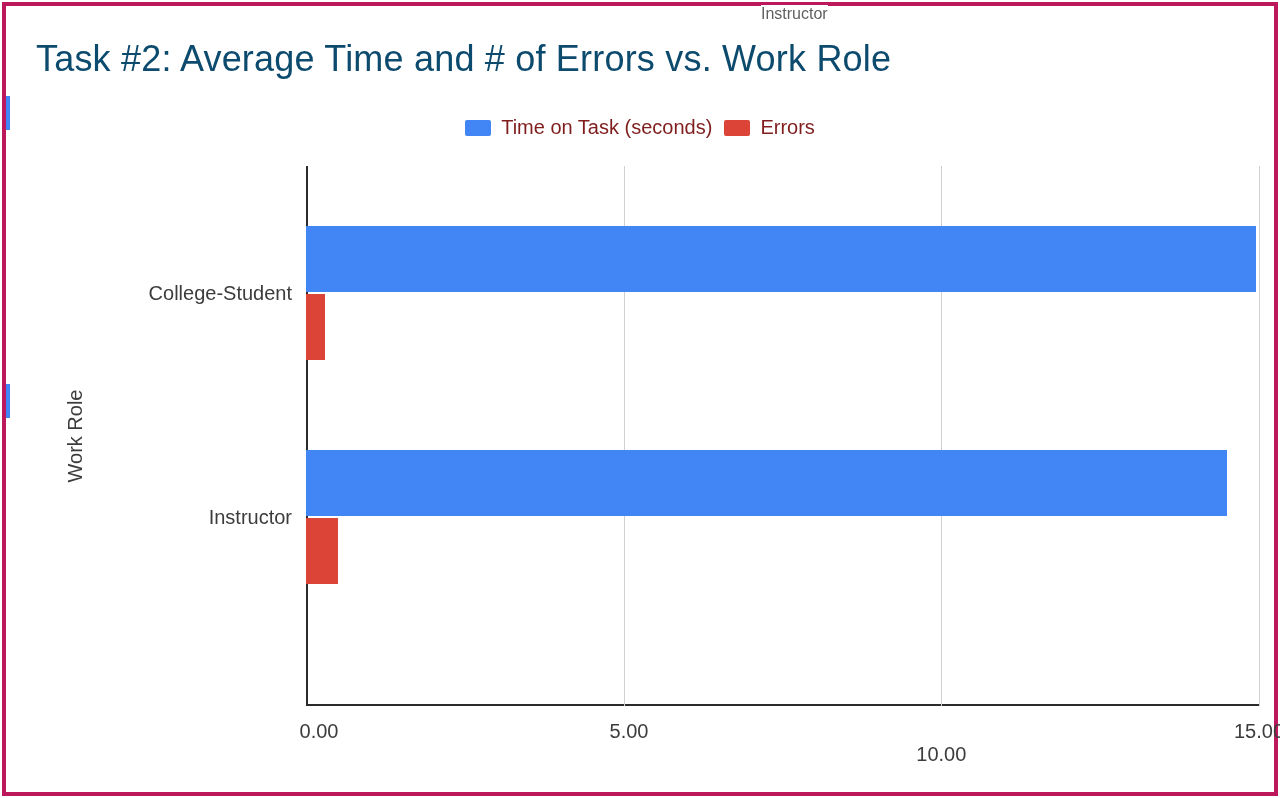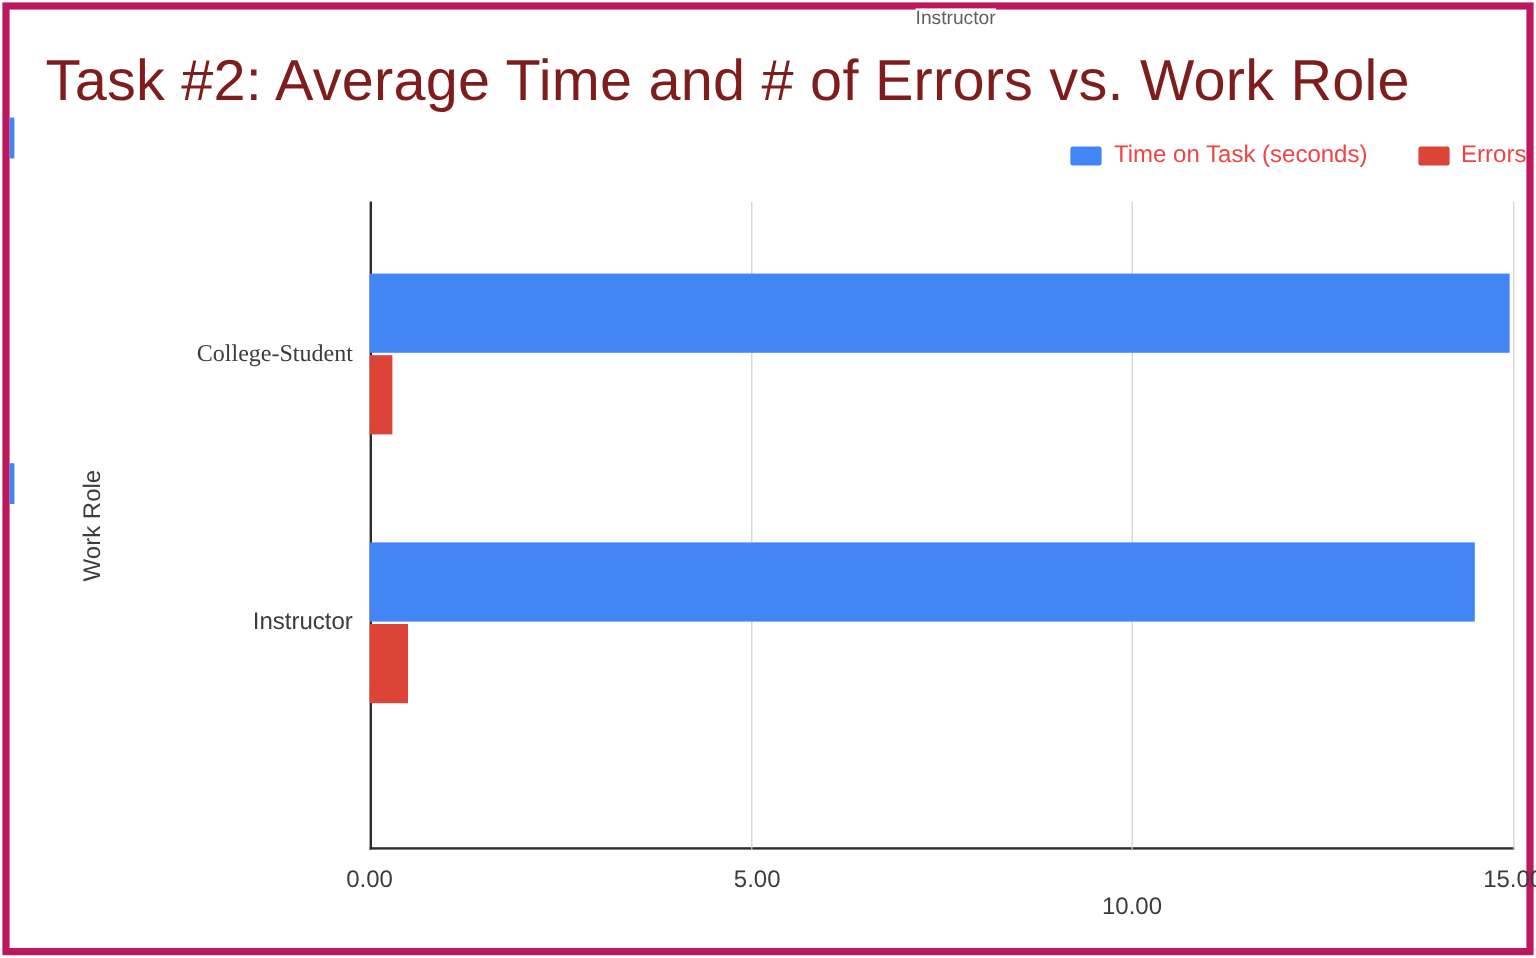--- a/index.html
+++ b/index.html
@@ -9,44 +9,44 @@
     height: 798px;
     font-family: Arial, Helvetica, sans-serif;
     background: #fff;
     color: #202124;
   }
   .frame {
     box-sizing: border-box;
     width: 1276px;
     height: 794px;
     margin: 2px;
-    border: 6px solid #be185d;
+    border: 4px solid #be185d;
     position: relative;
     background: #fff;
   }
   .title {
     position: absolute;
     left: 30px;
     top: 32px;
-    font-size: 48px;
-    color: #7f1d1d;
+    font-size: 36px;
+    color: #0c4a6e;
     font-weight: 400;
     letter-spacing: 0.2px;
   }
   .legend {
     position: absolute;
     top: 110px;
     left: 0;
     width: 100%;
     display: flex;
-    justify-content: flex-end;
+    justify-content: center;
     align-items: center;
-    gap: 42px;
+    gap: 12px;
     font-size: 20px;
-    color: #ef4444;
+    color: #7f1d1d;
   }
   .legend-item {
     display: flex;
     align-items: center;
     gap: 10px;
   }
   .swatch {
     width: 26px;
     height: 16px;
     border-radius: 2px;
@@ -174,26 +174,26 @@
   <div class="ylabel">Work Role</div>
 
   <div class="plot">
     <div class="yaxis"></div>
     <div class="xaxis"></div>
 
     <div class="grid" style="left: 317.667px;"></div>
     <div class="grid" style="left: 635.333px;"></div>
     <div class="grid" style="left: 953px;"></div>
 
-    <span class="cat-label" style="top: 127px; font-family: Liberation Serif, serif;">College-Student</span>
+    <span class="cat-label" style="top: 127px;">College-Student</span>
     <div class="bar blue" style="top: 60px; width: 949.823px;"></div>
     <div class="bar red" style="top: 128px; width: 19.06px;"></div>
 
     <span class="cat-label" style="top: 351px;">Instructor</span>
     <div class="bar blue" style="top: 284px; width: 921.233px;"></div>
     <div class="bar red" style="top: 352px; width: 31.7667px;"></div>
 
-    <span class="tick-label" style="left: 0px;">0.00</span>
+    <span class="tick-label" style="left: 13px;">0.00</span>
     <span class="tick-label" style="left: 323px;">5.00</span>
     <span class="tick-label" style="left: 635.333px; margin-top: 37px;">10.00</span>
     <span class="tick-label" style="left: 953px; text-align: center;">15.00</span>
   </div>
 </div>
 
 </body></html>

